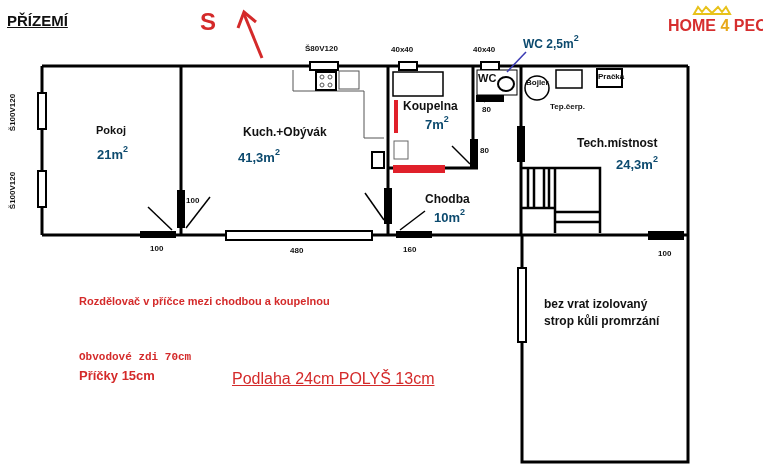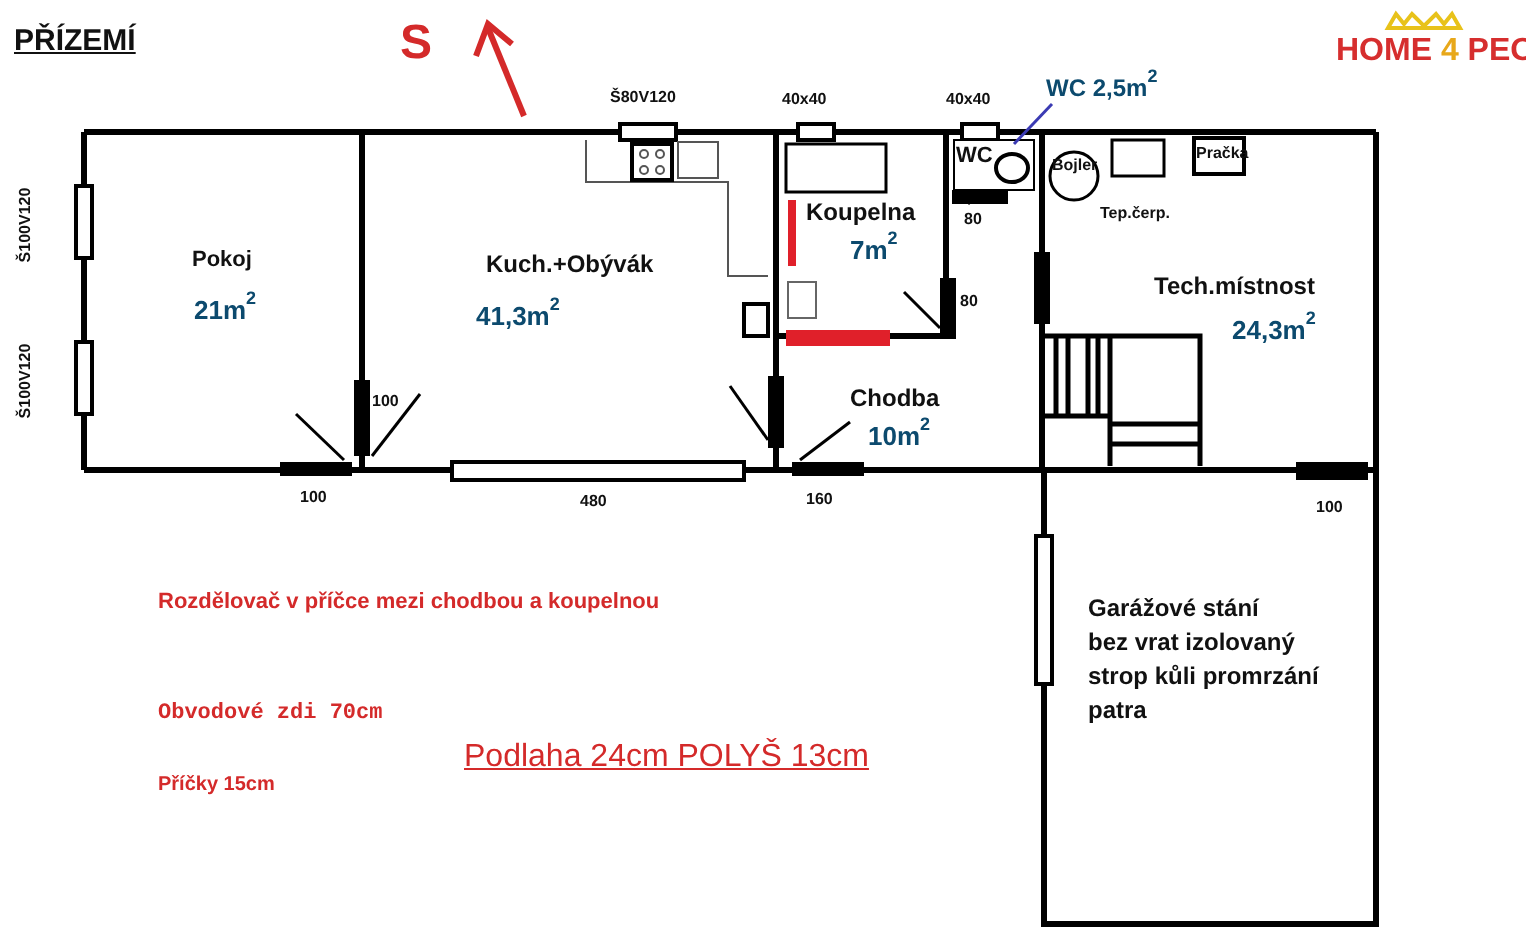--- a/index.html
+++ b/index.html
@@ -150,22 +150,20 @@
 <div class="area" style="left:616px;top:156px;font-size:13px;"><span>24,3m</span><sup>2</sup></div>
 
 <div class="area" style="left:523px;top:35px;font-size:12px;"><span>WC  2,5m</span><sup>2</sup></div>
 
 <div class="lbl" style="left:478px;top:72px;font-size:11px;">WC</div>
 <div class="lbl" style="left:526px;top:78px;font-size:8px;">Bojler</div>
 <div class="lbl" style="left:550px;top:90px;font-size:8px;margin-top:12px;">Tep.čerp.</div>
 <div class="lbl" style="left:598px;top:72px;font-size:8px;">Pračka</div>
 
 <div class="lbl" style="left:544px;top:296px;font-size:12px;line-height:17px;">
-  <div>Garážové stání</div>
   <div>bez vrat izolovaný</div>
   <div>strop kůli promrzání</div>
-  <div>patra</div>
 </div>
 
 <div class="red" style="left:79px;top:295px;font-size:11px;">Rozdělovač v příčce mezi chodbou a koupelnou</div>
 <div class="red" style="left:79px;top:351px;font-size:11px;font-family:Liberation Mono, monospace;">Obvodové zdi 70cm</div>
-<div class="red" style="left:79px;top:387px;font-size:10px;">Příčky 15cm</div>
+<div class="red" style="left:79px;top:368px;font-size:13px;">Příčky 15cm</div>
 <div class="red" style="left:232px;top:370px;font-size:16px;font-weight:normal;text-decoration:underline;">Podlaha 24cm POLYŠ 13cm</div>
 
 </body></html>

